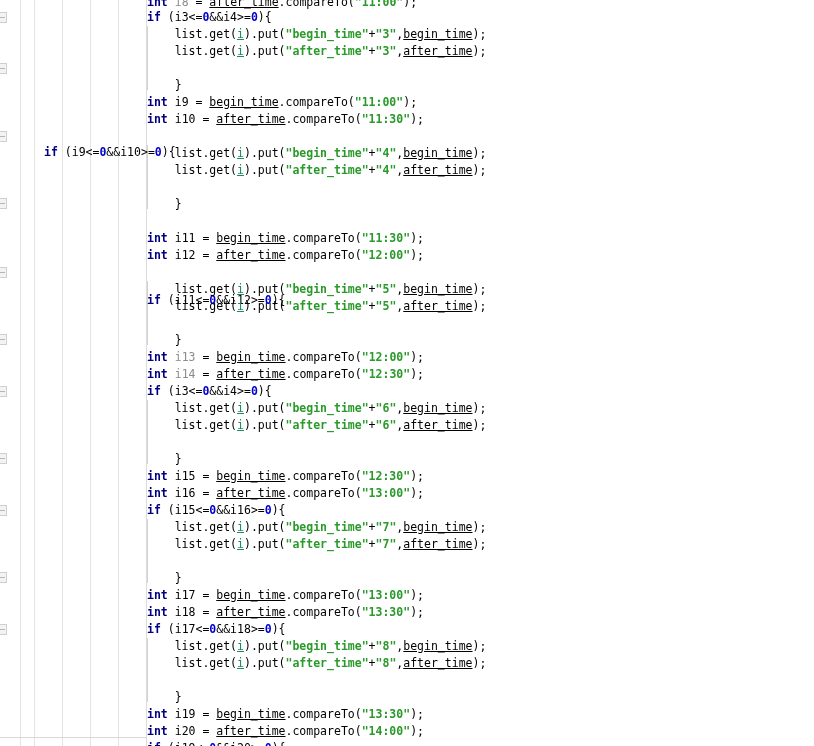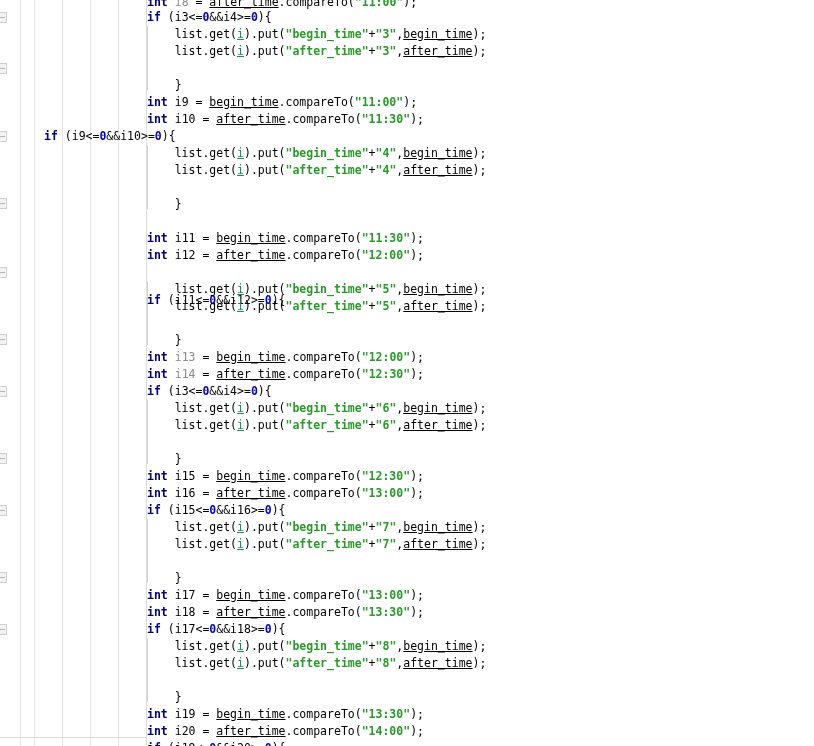--- a/index.html
+++ b/index.html
@@ -138,21 +138,21 @@
       <div class="indent-guide" style="left: 147px; top: 519px; height: 64px;"></div>
       <div class="indent-guide" style="left: 147px; top: 638px; height: 64px;"></div>
       <div class="code-line" style="top: -6px;"><span class="t-kw">int</span><span class="t-punct"> </span><span class="t-unused">i8</span><span class="t-punct"> = </span><span class="t-field">after_time</span><span class="t-punct">.compareTo(</span><span class="t-str">"11:00"</span><span class="t-punct">);</span></div>
       <div class="code-line" style="top: 9px;"><span class="t-kw">if</span><span class="t-punct"> (i3&lt;=</span><span class="t-num">0</span><span class="t-punct">&amp;&amp;i4&gt;=</span><span class="t-num">0</span><span class="t-punct">){</span></div>
       <div class="code-line" style="top: 26px;"><span class="t-punct">    list.get(</span><span class="t-local">i</span><span class="t-punct">).put(</span><span class="t-str">"begin_time"</span><span class="t-punct">+</span><span class="t-str">"3"</span><span class="t-punct">,</span><span class="t-field">begin_time</span><span class="t-punct">);</span></div>
       <div class="code-line" style="top: 43px;"><span class="t-punct">    list.get(</span><span class="t-local">i</span><span class="t-punct">).put(</span><span class="t-str">"after_time"</span><span class="t-punct">+</span><span class="t-str">"3"</span><span class="t-punct">,</span><span class="t-field">after_time</span><span class="t-punct">);</span></div>
       <div class="code-line" style="top: 60px;"></div>
       <div class="code-line" style="top: 77px;"><span class="t-punct">    }</span></div>
       <div class="code-line" style="top: 94px;"><span class="t-kw">int</span><span class="t-punct"> i9 = </span><span class="t-field">begin_time</span><span class="t-punct">.compareTo(</span><span class="t-str">"11:00"</span><span class="t-punct">);</span></div>
       <div class="code-line" style="top: 111px;"><span class="t-kw">int</span><span class="t-punct"> i10 = </span><span class="t-field">after_time</span><span class="t-punct">.compareTo(</span><span class="t-str">"11:30"</span><span class="t-punct">);</span></div>
-      <div class="code-line" style="top: 128px; padding-left: 44px;"><span class="t-kw">if</span><span class="t-punct"> (i9&lt;=</span><span class="t-num">0</span><span class="t-punct">&amp;&amp;i10&gt;=</span><span class="t-num">0</span><span class="t-punct">){</span></div>
+      <div class="code-line" style="top: 144px; padding-left: 44px;"><span class="t-kw">if</span><span class="t-punct"> (i9&lt;=</span><span class="t-num">0</span><span class="t-punct">&amp;&amp;i10&gt;=</span><span class="t-num">0</span><span class="t-punct">){</span></div>
       <div class="code-line" style="top: 145px;"><span class="t-punct">    list.get(</span><span class="t-local">i</span><span class="t-punct">).put(</span><span class="t-str">"begin_time"</span><span class="t-punct">+</span><span class="t-str">"4"</span><span class="t-punct">,</span><span class="t-field">begin_time</span><span class="t-punct">);</span></div>
       <div class="code-line" style="top: 162px;"><span class="t-punct">    list.get(</span><span class="t-local">i</span><span class="t-punct">).put(</span><span class="t-str">"after_time"</span><span class="t-punct">+</span><span class="t-str">"4"</span><span class="t-punct">,</span><span class="t-field">after_time</span><span class="t-punct">);</span></div>
       <div class="code-line" style="top: 179px;"></div>
       <div class="code-line" style="top: 196px;"><span class="t-punct">    }</span></div>
       <div class="code-line" style="top: 213px;"></div>
       <div class="code-line" style="top: 230px;"><span class="t-kw">int</span><span class="t-punct"> i11 = </span><span class="t-field">begin_time</span><span class="t-punct">.compareTo(</span><span class="t-str">"11:30"</span><span class="t-punct">);</span></div>
       <div class="code-line" style="top: 247px;"><span class="t-kw">int</span><span class="t-punct"> i12 = </span><span class="t-field">after_time</span><span class="t-punct">.compareTo(</span><span class="t-str">"12:00"</span><span class="t-punct">);</span></div>
       <div class="code-line" style="top: 264px; margin-top: 28px;"><span class="t-kw">if</span><span class="t-punct"> (i11&lt;=</span><span class="t-num">0</span><span class="t-punct">&amp;&amp;i12&gt;=</span><span class="t-num">0</span><span class="t-punct">){</span></div>
       <div class="code-line" style="top: 281px;"><span class="t-punct">    list.get(</span><span class="t-local">i</span><span class="t-punct">).put(</span><span class="t-str">"begin_time"</span><span class="t-punct">+</span><span class="t-str">"5"</span><span class="t-punct">,</span><span class="t-field">begin_time</span><span class="t-punct">);</span></div>
       <div class="code-line" style="top: 298px;"><span class="t-punct">    list.get(</span><span class="t-local">i</span><span class="t-punct">).put(</span><span class="t-str">"after_time"</span><span class="t-punct">+</span><span class="t-str">"5"</span><span class="t-punct">,</span><span class="t-field">after_time</span><span class="t-punct">);</span></div>

